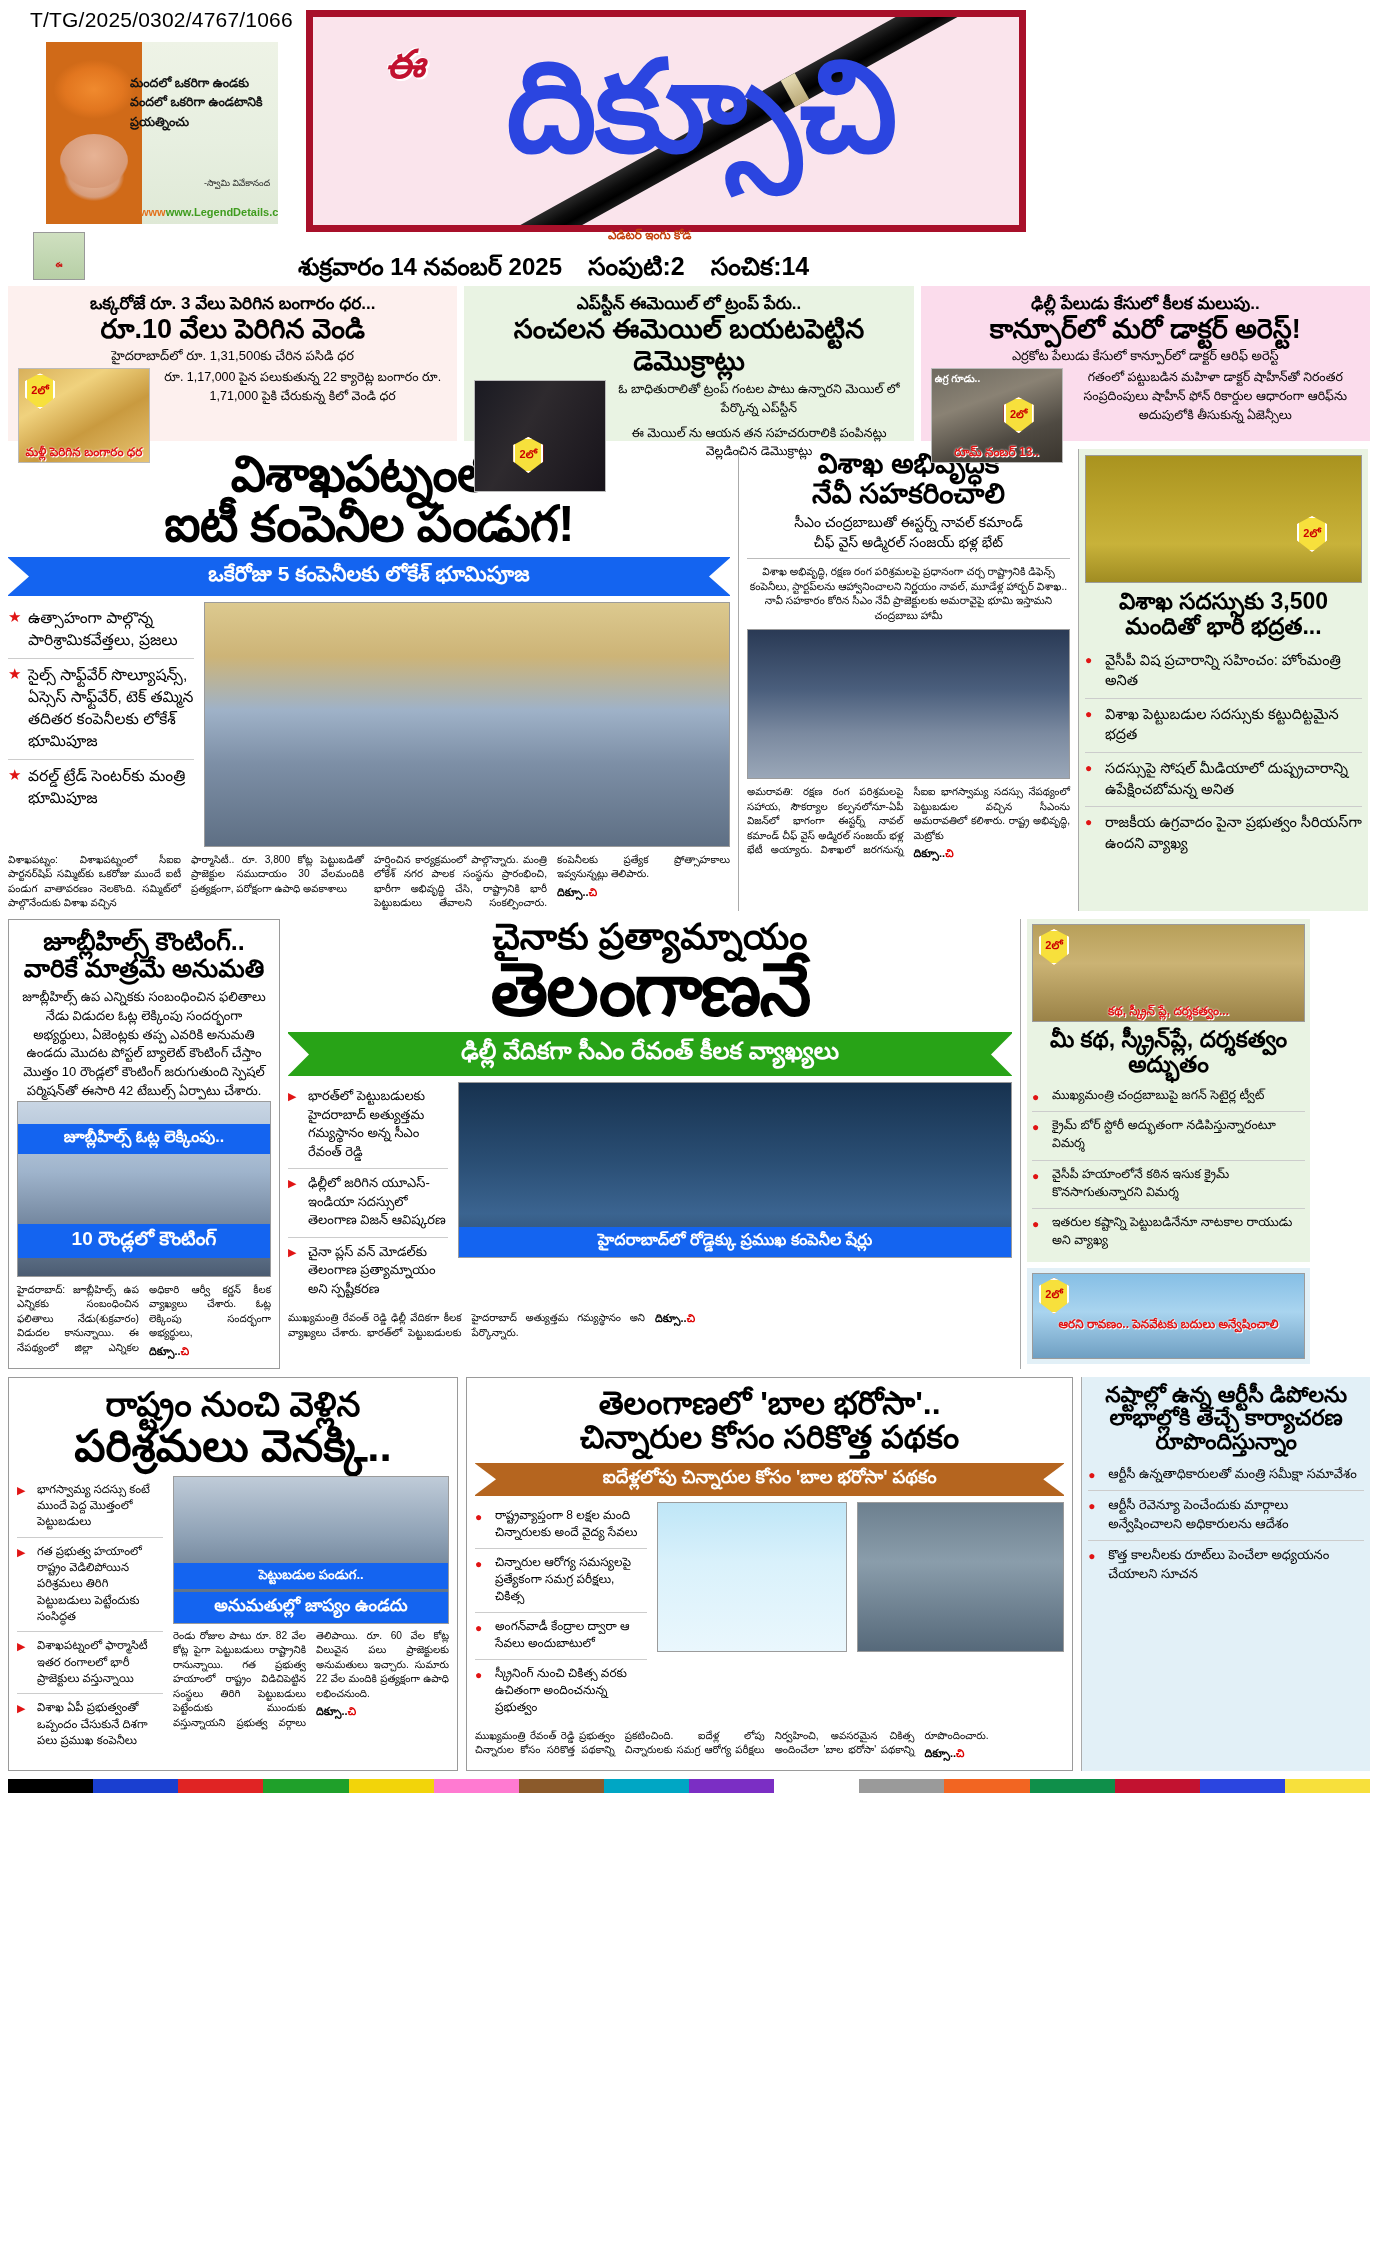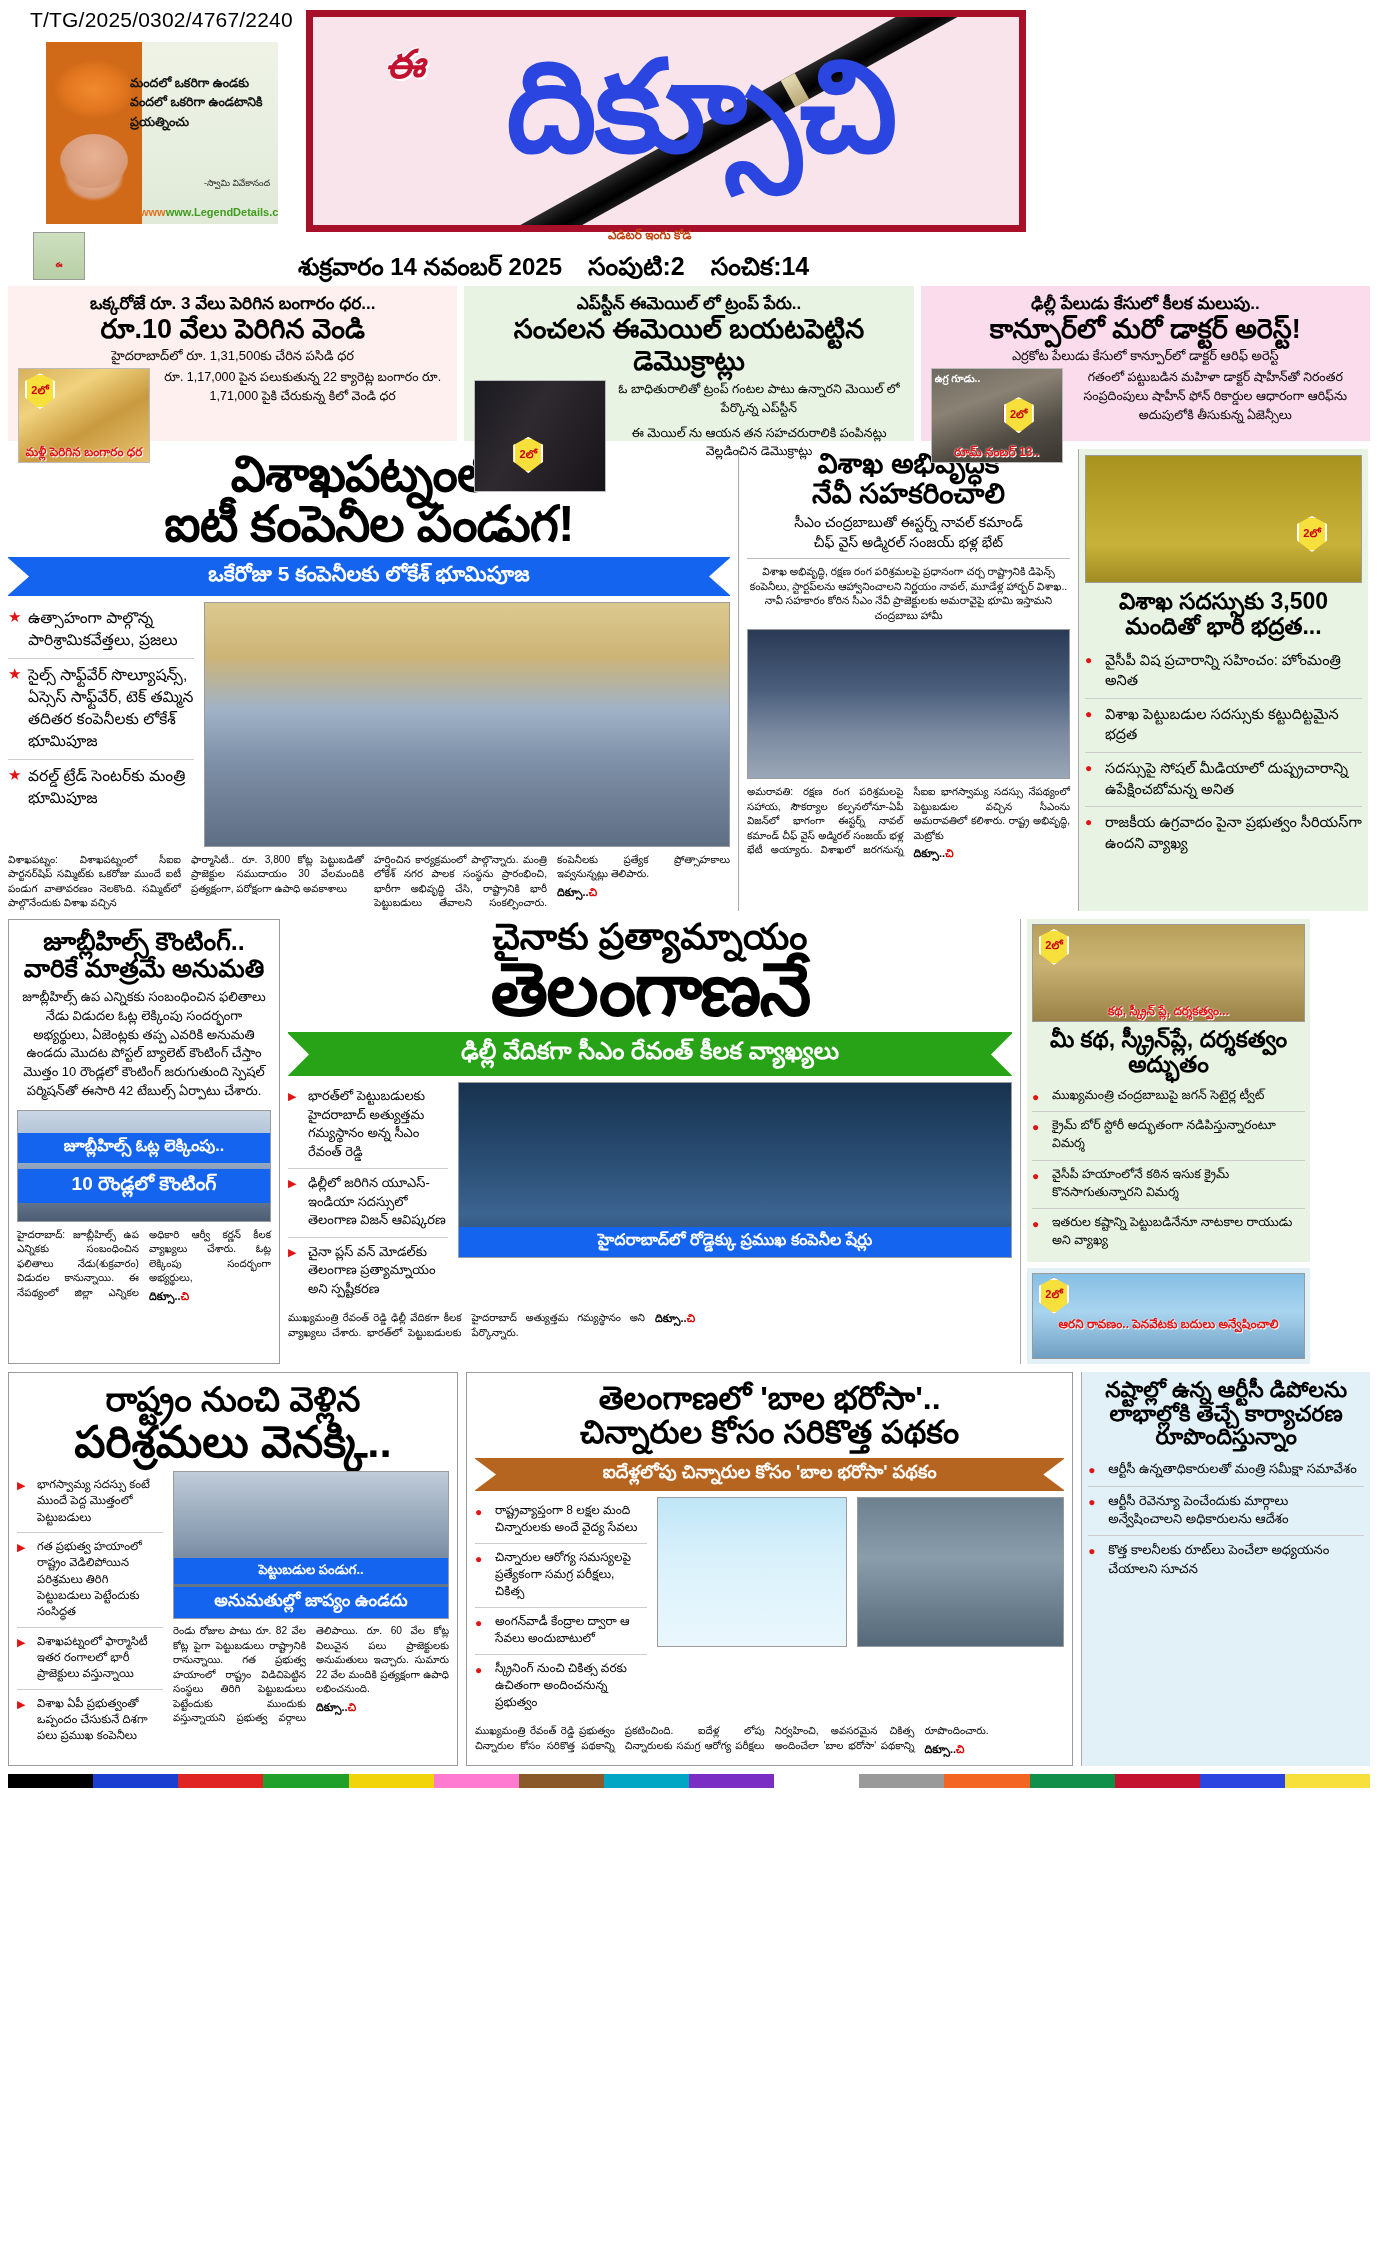--- a/index.html
+++ b/index.html
@@ -153,21 +153,21 @@
   .colorbar div{ flex:1; }
 
   .sec { margin-top: 8px; }
 </style>
 </head>
 <body>
 
 <div class="page">
 
   <div class="masthead">
-    <div class="reg-no">T/TG/2025/0302/4767/2240</div>
+    <div class="reg-no">T/TG/2025/0302/4767/1066</div>
 
     <div class="swami-box">
       <div class="swami-face"></div>
       <div class="swami-quote">
         <span>మందలో ఒకరిగా ఉండకు</span>
         <span>వందలో ఒకరిగా ఉండటానికి</span>
         <span>ప్రయత్నించు</span>
       </div>
       <div class="swami-sig">-స్వామి వివేకానంద</div>
       <div class="legend-url"><i>www</i><b>www.LegendDetails.com</b></div>
@@ -297,21 +297,21 @@
       </ul>
     </div>
   </div>
 
   <div class="grid sec">
 
     <div class="col-b boxed" style="width:272px">
       <div class="hl-sm" style="font-size:25px">జూబ్లీహిల్స్ కౌంటింగ్..</div>
       <div class="hl-sm" style="font-size:25px">వారికే మాత్రమే అనుమతి</div>
       <div class="body-text" style="font-size:13px;text-align:center;line-height:1.45;margin-top:6px">జూబ్లీహిల్స్ ఉప ఎన్నికకు సంబంధించిన ఫలితాలు నేడు విడుదల ఓట్ల లెక్కింపు సందర్భంగా అభ్యర్థులు, ఏజెంట్లకు తప్ప ఎవరికి అనుమతి ఉండదు మొదట పోస్టల్ బ్యాలెట్ కౌంటింగ్ చేస్తాం మొత్తం 10 రౌండ్లలో కౌంటింగ్ జరుగుతుంది స్పెషల్ పర్మిషన్‌తో ఈసారి 42 టేబుల్స్ ఏర్పాటు చేశారు.</div>
-      <div class="photo ph-man" style="height:112px;margin-top:9px">
+      <div class="photo ph-man" style="height:176px;margin-top:0">
         <div class="cap-blue" style="bottom:auto;top:22px;background:#1464f0">జూబ్లీహిల్స్ ఓట్ల లెక్కింపు..</div>
         <div class="cap-blue" style="bottom:18px;font-size:19px">10 రౌండ్లలో కౌంటింగ్</div>
       </div>
       <div class="body-text c2" style="margin-top:6px">
         <p>హైదరాబాద్: జూబ్లీహిల్స్ ఉప ఎన్నికకు సంబంధించిన ఫలితాలు నేడు(శుక్రవారం) విడుదల కానున్నాయి. ఈ నేపథ్యంలో జిల్లా ఎన్నికల అధికారి ఆర్వీ కర్ణన్ కీలక వ్యాఖ్యలు చేశారు. ఓట్ల లెక్కింపు సందర్భంగా అభ్యర్థులు,</p>
         <p class="sig">దిక్సూ..<i>చి</i></p>
       </div>
     </div>
 
     <div style="width:724px">

